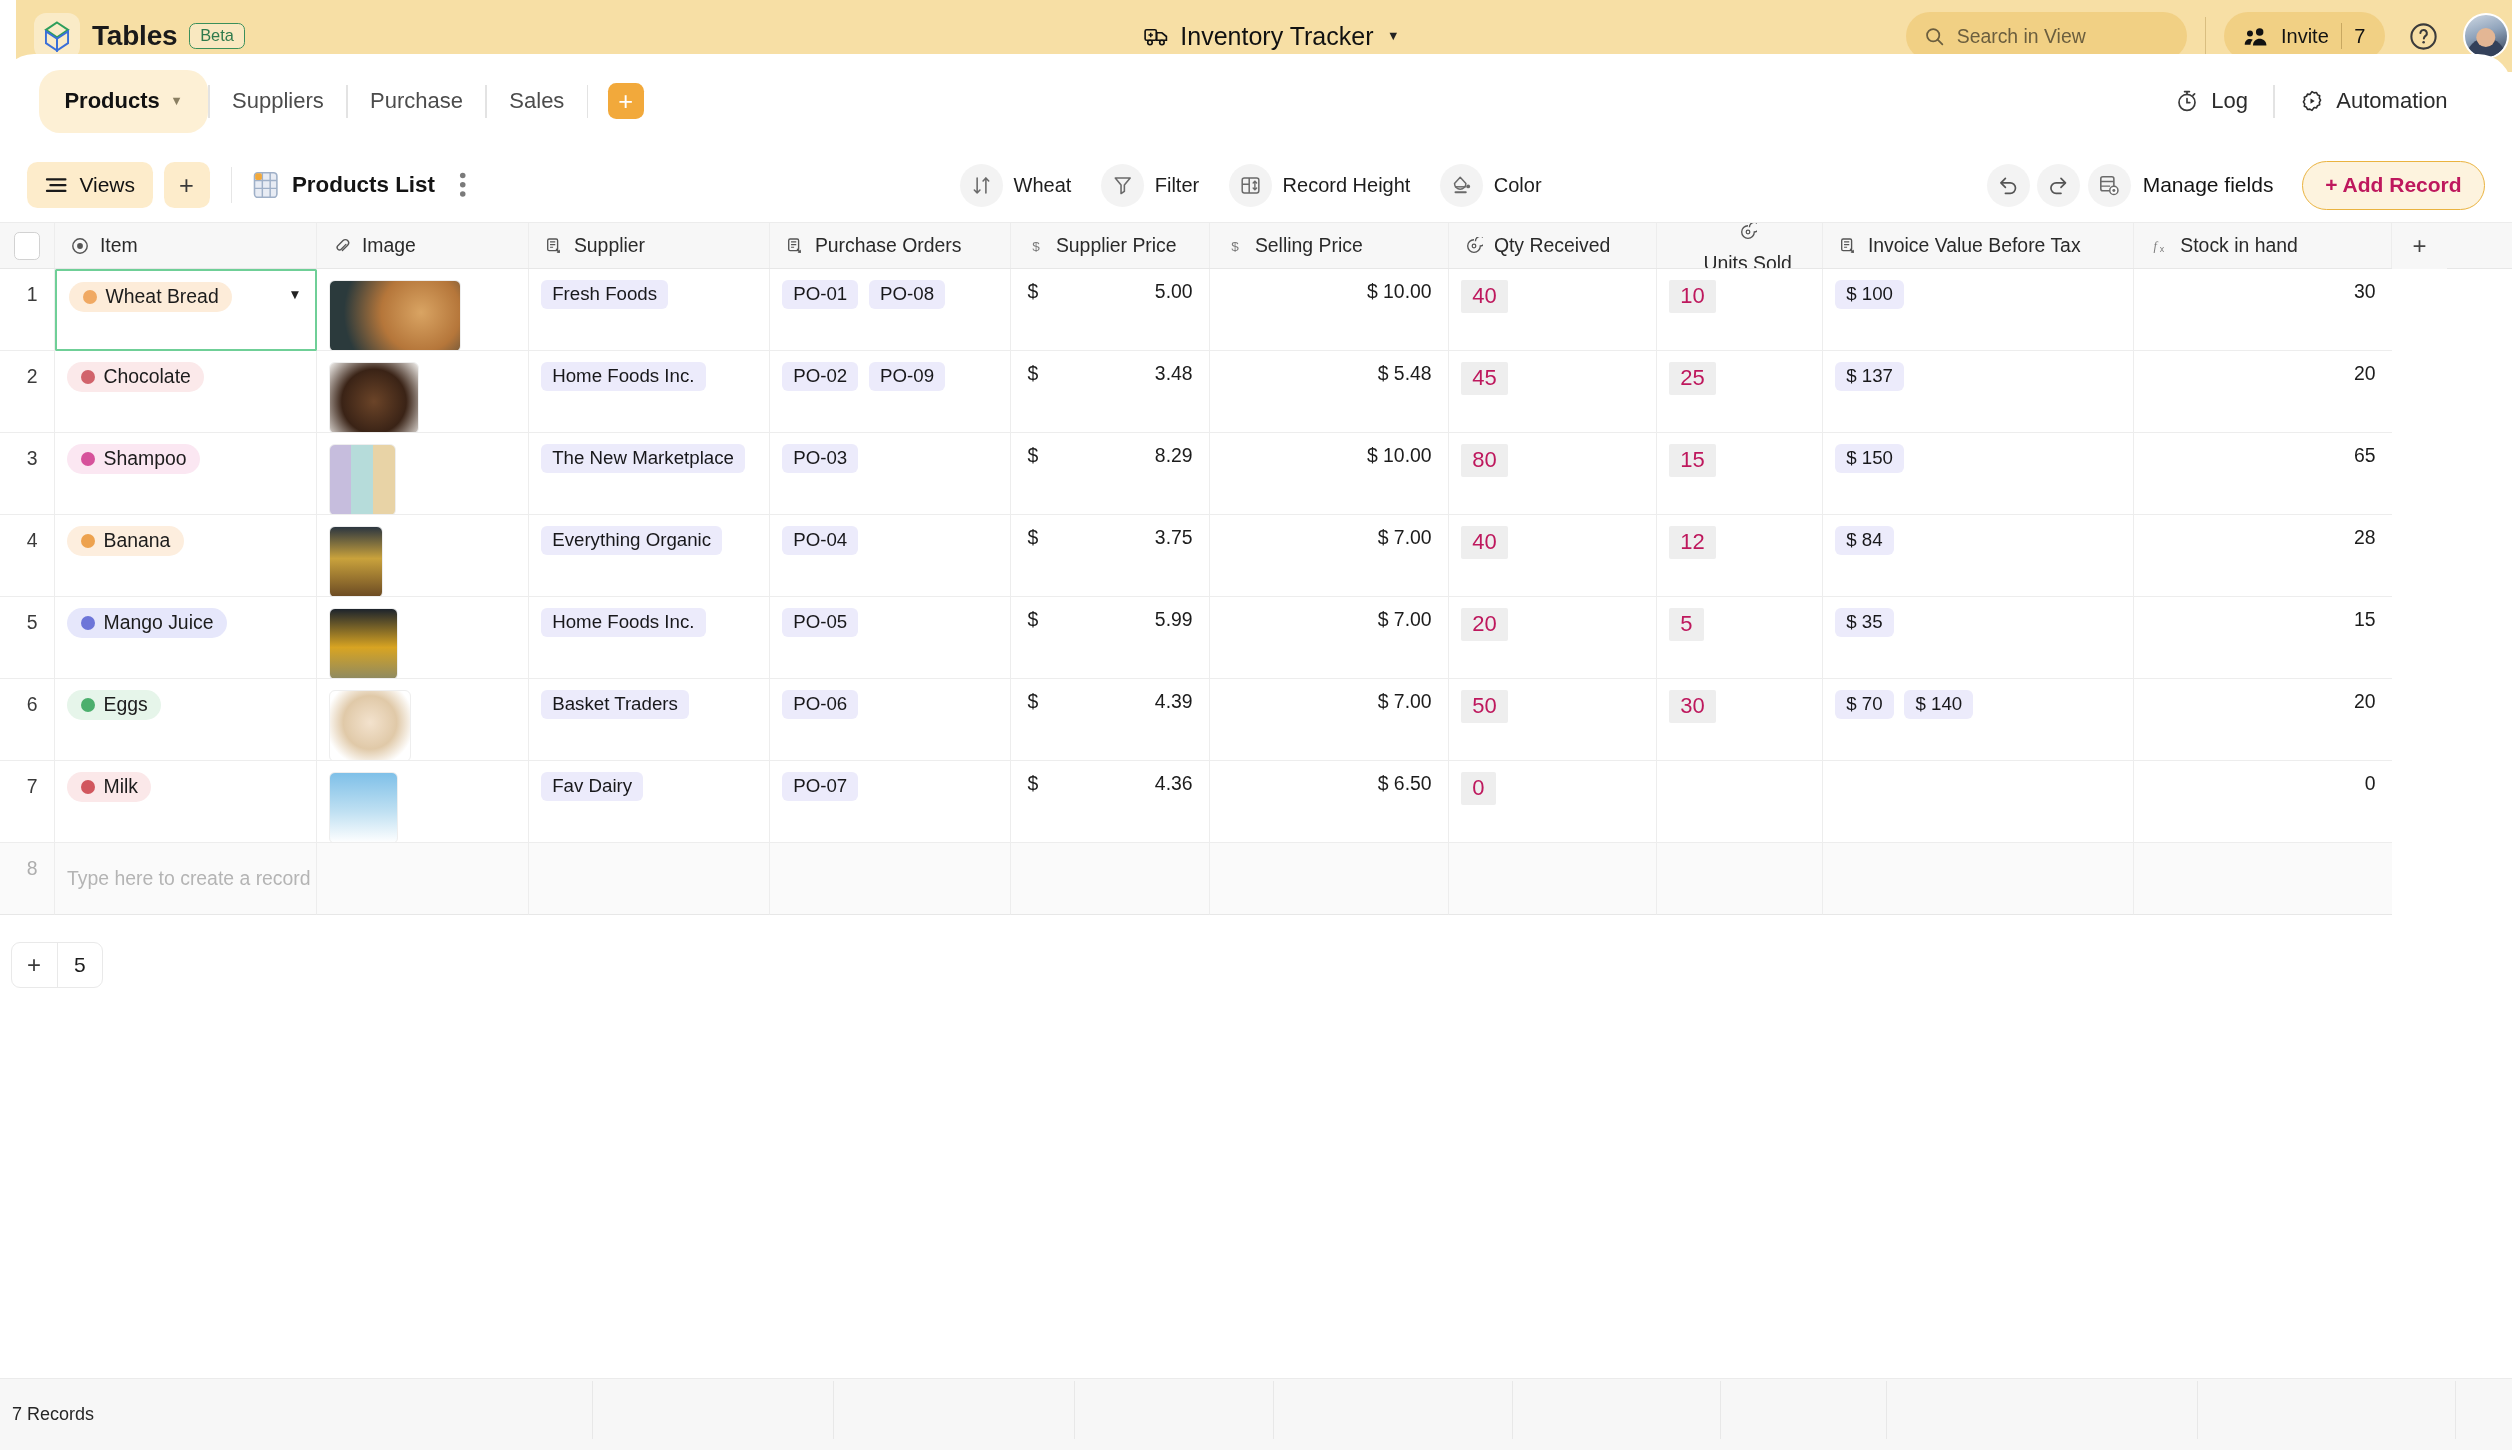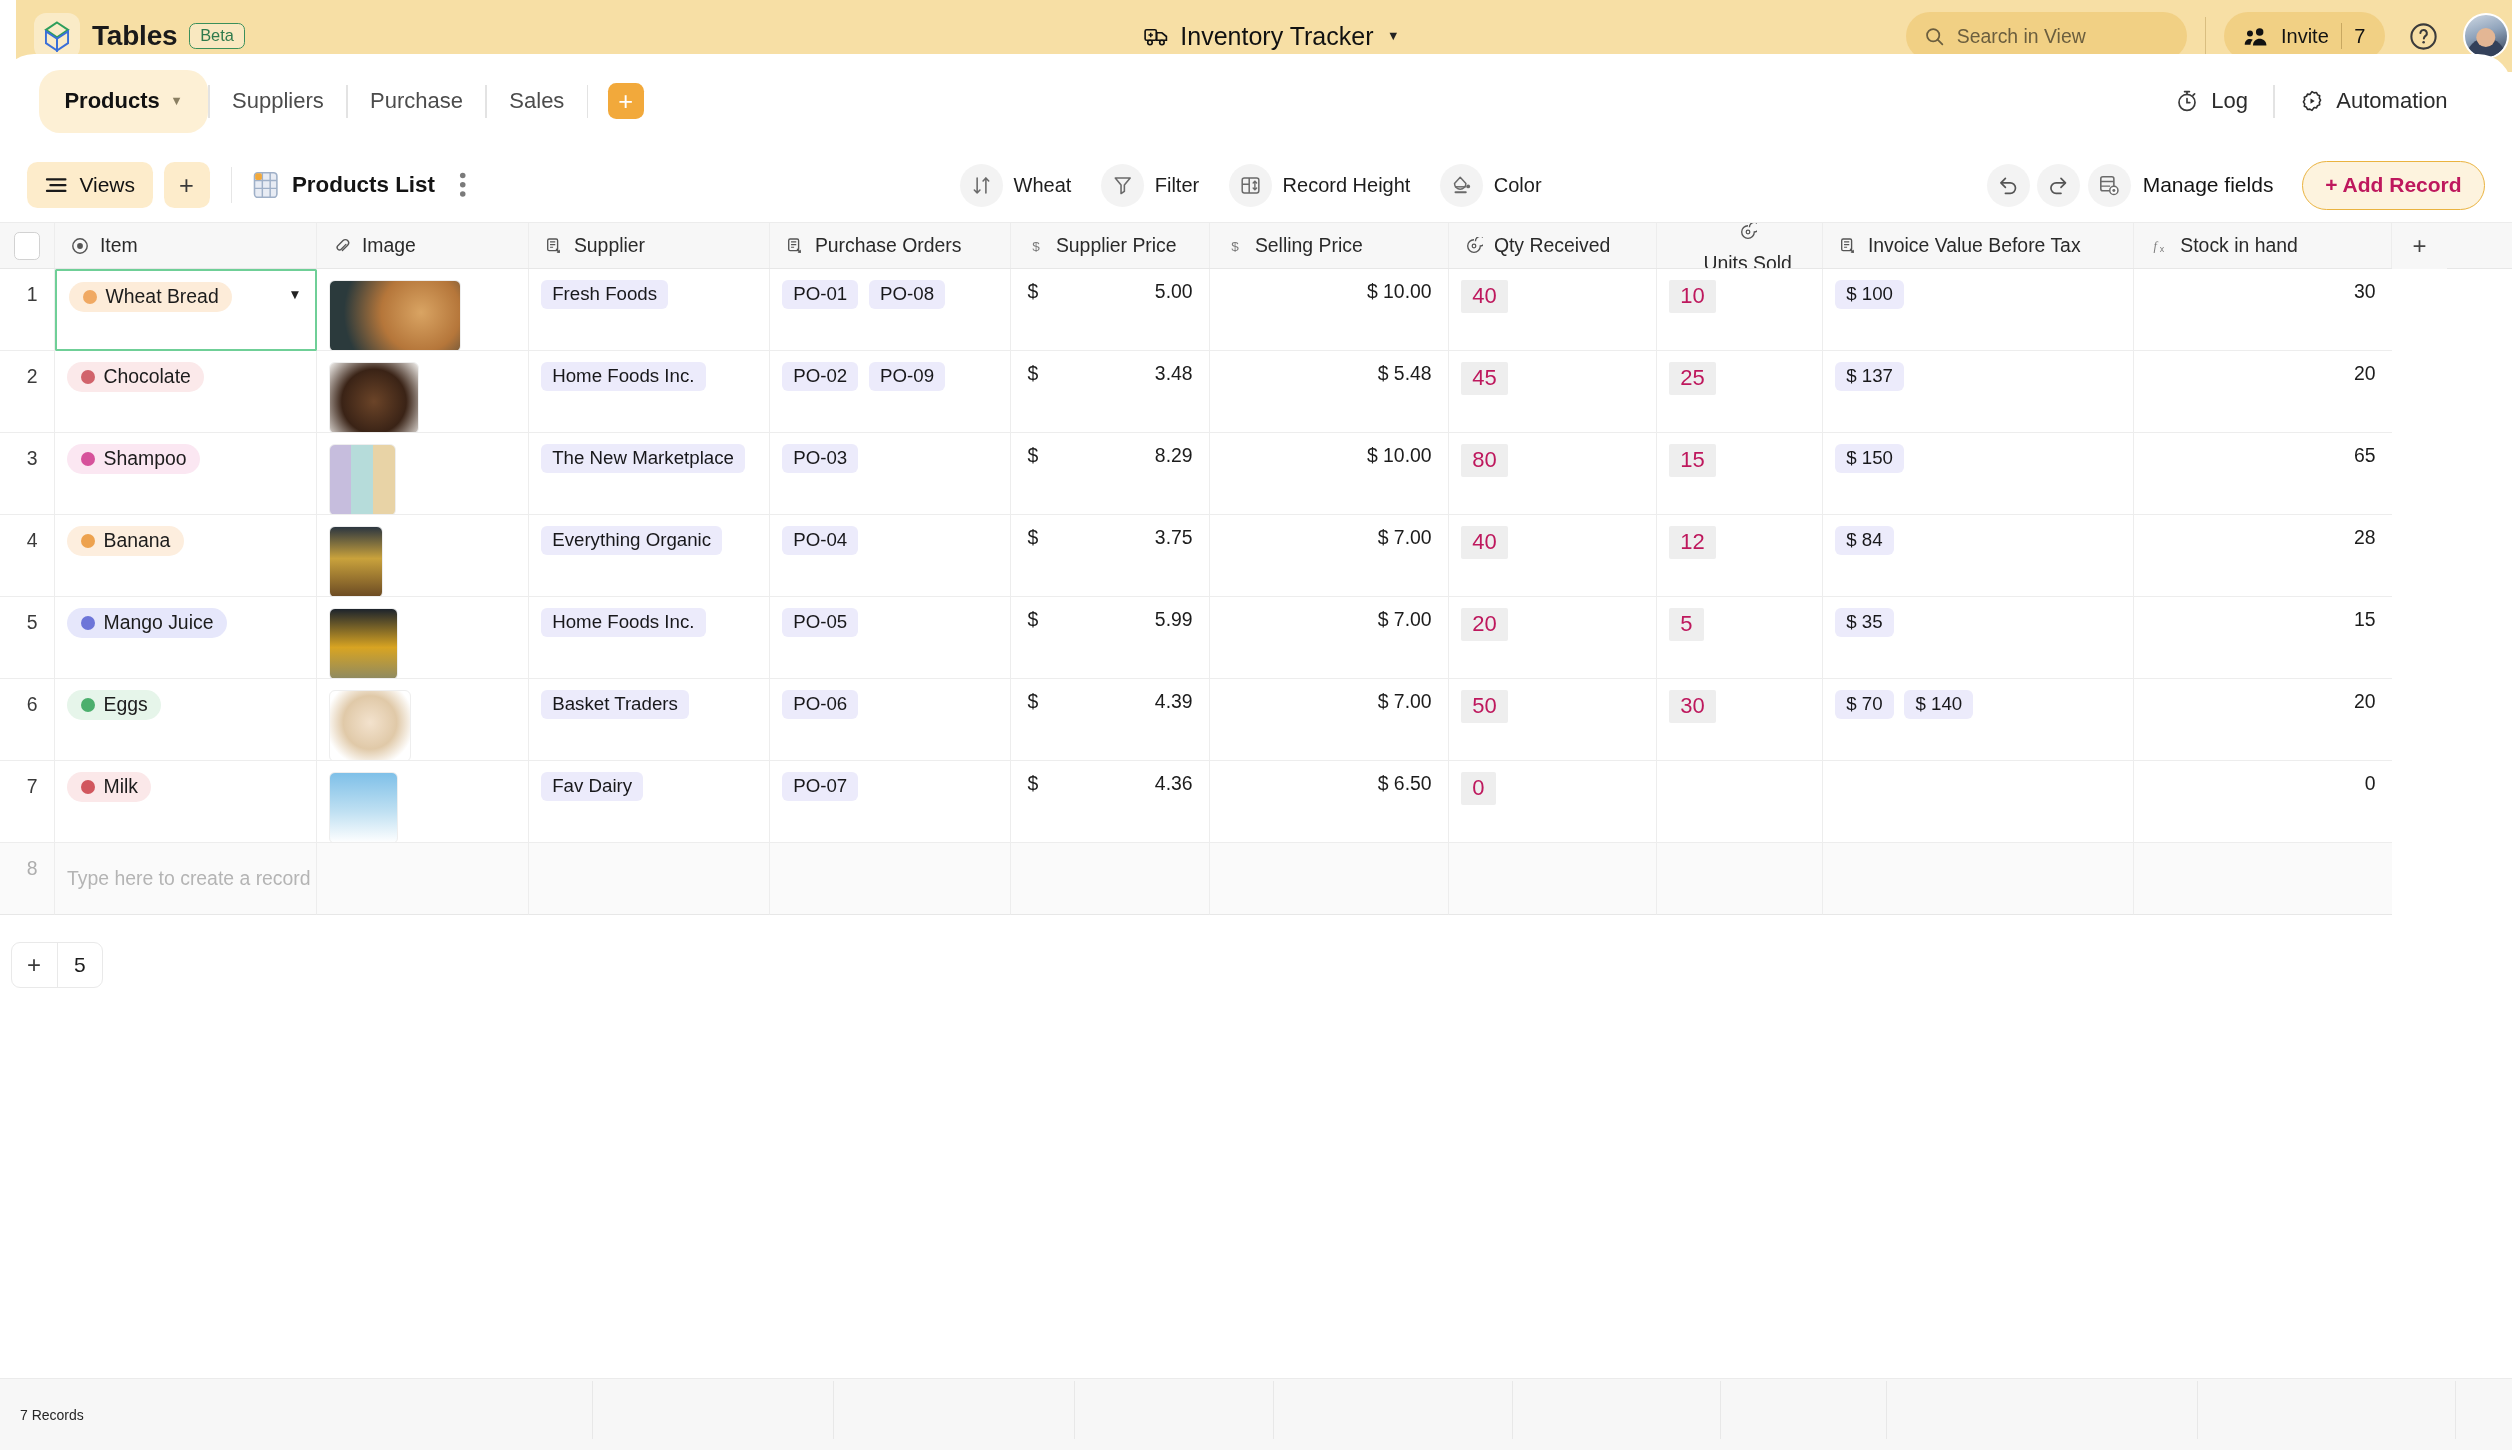--- a/index.html
+++ b/index.html
@@ -229,21 +229,21 @@
   .addrow-plus { width: 46px; display:flex; align-items:center; justify-content:center;
     font-size: 24px; color: #3b3b3b; border-right: 1.5px solid #e9e9e9; height:100%; }
   .addrow-num { padding: 0 16.4px; font-size: 21px; color: #1c1c1c; }
 
   
   .footer {
     position: absolute; left: 0; bottom: 0; width: 2512px; height: 72px;
     background: #f7f7f7; border-top: 1.5px solid #ebebeb;
     display: flex; align-items: center;
   }
-  .footer-label { font-size: 14px; color: #262626; padding-left: 20px; }
+  .footer-label { font-size: 18px; color: #262626; padding-left: 12px; }
   .footer-cells { position:absolute; left: 0; top: 1.5px; height: 58px; display: flex; }
   .fcell { border-right: 1.5px solid #e8e8e8; height: 58px; flex: none; }
   .fcell.first { border-right: 1.5px solid transparent; }
 
   svg { display: block; }
 </style>
 </head>
 <body>
 
 <div class="topbar">

